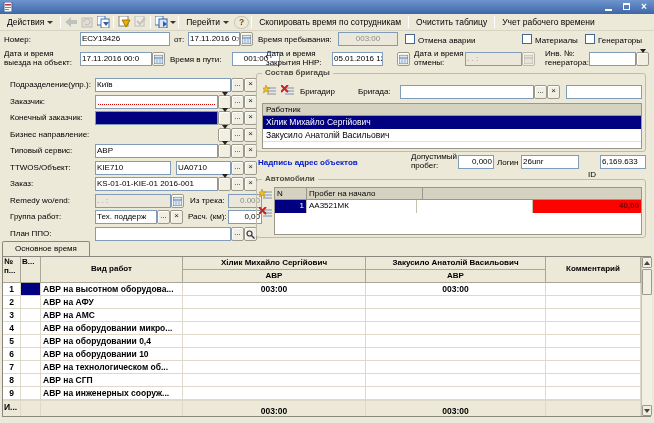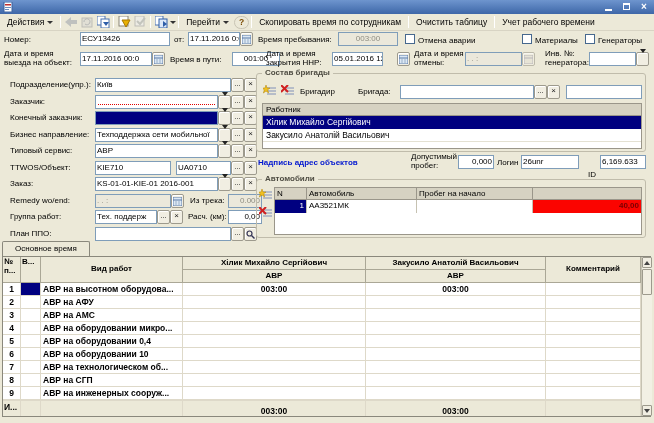--- a/index.html
+++ b/index.html
@@ -245,21 +245,20 @@
   <div class="btn3" style="left:231px;top:95px">...</div>
   <div class="btn3" style="left:244px;top:95px">×</div>
 
   <div class="lbl" style="left:10px;top:113px">Конечный заказчик:</div>
   <div class="inp navy" style="left:95px;top:111px;width:123px"></div>
   <div class="btn3" style="left:218px;top:111px"><span class="tri"></span></div>
   <div class="btn3" style="left:231px;top:111px">...</div>
   <div class="btn3" style="left:244px;top:111px">×</div>
 
   <div class="lbl" style="left:10px;top:130px">Бизнес направление:</div>
-  <div class="inp" style="left:95px;top:128px;width:123px">Техподдержка сети мобильної</div>
   <div class="btn3" style="left:218px;top:128px"><span class="tri"></span></div>
   <div class="btn3" style="left:231px;top:128px">...</div>
   <div class="btn3" style="left:244px;top:128px">×</div>
 
   <div class="lbl" style="left:10px;top:146px">Типовый сервис:</div>
   <div class="inp" style="left:95px;top:144px;width:123px">АВР</div>
   <div class="btn3" style="left:218px;top:144px"><span class="tri"></span></div>
   <div class="btn3" style="left:231px;top:144px">...</div>
   <div class="btn3" style="left:244px;top:144px">×</div>
 
@@ -360,21 +359,20 @@
         <line x1="4" y1="3" x2="13" y2="3" stroke="#8090b8"></line>
         <line x1="4" y1="6" x2="13" y2="6" stroke="#8090b8"></line>
         <line x1="4" y1="9" x2="13" y2="9" stroke="#8090b8"></line>
         <line x1="0" y1="0" x2="7" y2="7" stroke="#d02020" stroke-width="2"></line>
         <line x1="7" y1="0" x2="0" y2="7" stroke="#d02020" stroke-width="2"></line>
       </svg>
     </span>
   <div class="mini-table" style="left:274px;top:187px;width:368px;height:48px">
     <div class="ctbl-head">
       <div class="cc" style="width:32px">N</div>
-      <div class="cc" style="width:110px">Автомобиль</div>
       <div class="cc" style="width:116px">Пробег на начало</div>
     </div>
     <div class="ctbl-row">
       <div class="cc" style="width:32px;background:#000080;color:#fff;text-align:right">1</div>
       <div class="cc" style="width:110px">АА3521МК</div>
       <div class="cc" style="width:116px"></div>
       <div class="cc" style="width:108px;border-right:none;background:#fb0400;color:#7a0000;text-align:right;font-weight:bold">40,00</div>
     </div>
   </div>
 

